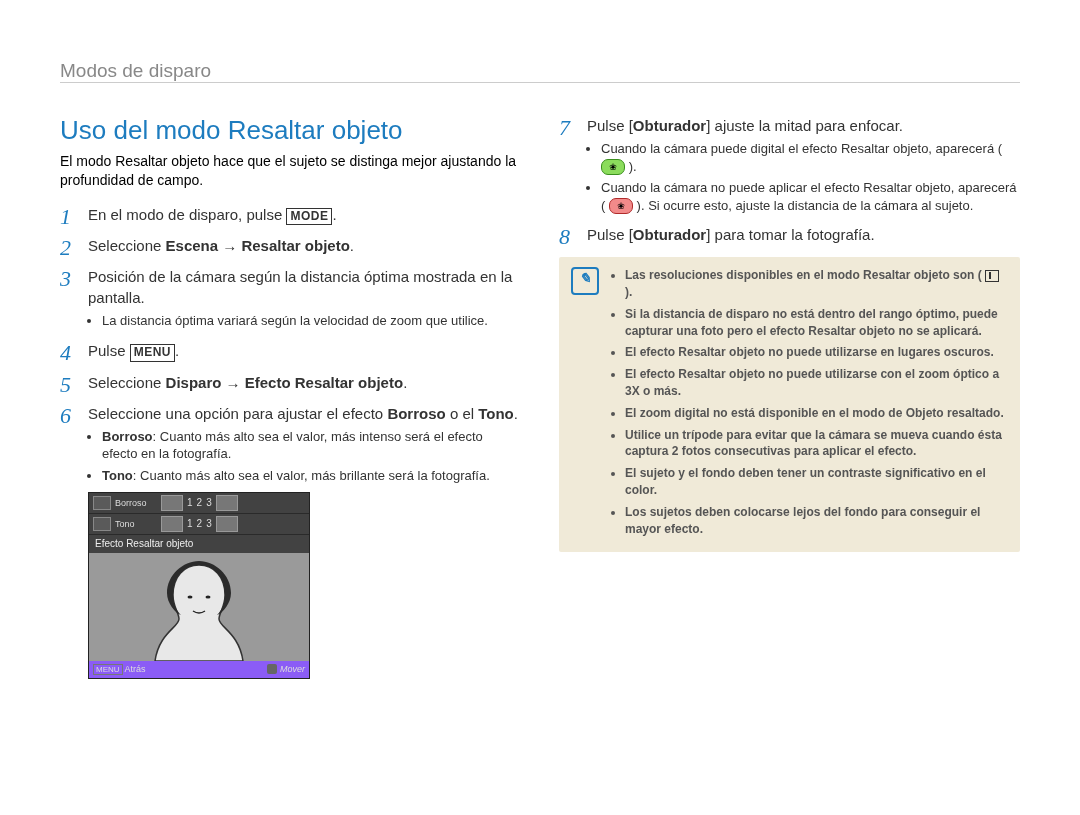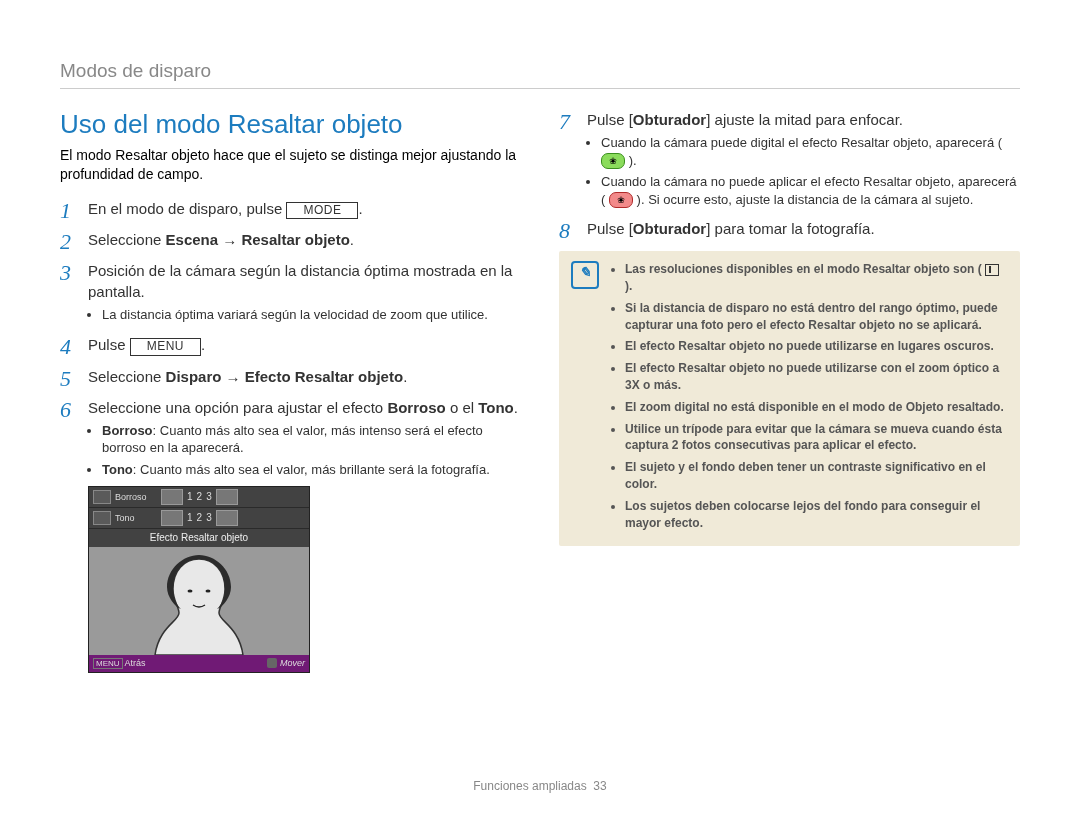--- a/index.html
+++ b/index.html
@@ -19,22 +19,21 @@
     box-sizing: border-box;
     display: flex;
     flex-direction: column;
     height: 100%;
   }
   .section-header {
     font-size: 19px;
     font-weight: 300;
     color: #888;
     border-bottom: 1px solid #ccc;
-    padding-bottom: 6px;
-    margin-bottom: 20px;
+    margin-bottom: 32px;
   }
   .columns {
     display: flex;
     flex: 1;
     gap: 38px;
   }
   .col {
     flex: 1;
     min-width: 0;
   }
@@ -69,23 +68,23 @@
   }
   .step .body {
     display: inline;
   }
   .step .bold {
     font-weight: bold;
   }
   .button-label {
     display: inline-block;
     border: 1px solid #333;
-    padding: 0 16px;
+    padding: 0 3px;
     font-size: 12px;
-    font-weight: normal;
+    font-weight: bold;
     line-height: 1.3;
     vertical-align: baseline;
     letter-spacing: 0.5px;
   }
   .sub-bullets {
     margin: 4px 0 4px 0;
     padding-left: 14px;
     font-size: 13px;
     line-height: 1.35;
   }
@@ -121,31 +120,31 @@
     align-items: center;
     padding: 2px 4px;
     gap: 4px;
     border-bottom: 1px solid #2a2a2a;
   }
   .lcd-icon {
     width: 16px; height: 12px; background: #5a5a5a; border:1px solid #888;
   }
   .lcd-label { flex: 0 0 42px; font-size:9px; }
   .lcd-thumb { width: 20px; height: 14px; background:#777; border:1px solid #999;}
-  .lcd-title { padding: 2px 6px; font-size: 10px; color:#eee;text-align:center; }
+  .lcd-title { padding: 2px 6px; font-size: 10px; color:#eee; }
   .lcd-preview {
     height: 108px;
     background: #9a9a9a;
     position: relative;
     overflow: hidden;
   }
   .lcd-preview svg { display:block; width:100%; height:100%; }
   .lcd-footer {
     display:flex; justify-content: space-between; padding: 2px 4px; font-size:9px;
-    background:#701a75;
+    background:#8b5cf6;
   }
   .lcd-footer .menu-btn { border:1px solid #777; padding:0 2px; font-size:8px;}
   .lcd-footer .mover { display:flex; align-items:center; gap:3px;font-style:italic;}
   .mover-icon { width:10px;height:10px; background:#666; border-radius:2px;}
 
   .note-box {
     background: #f0ead8;
     display: flex;
     padding: 10px 12px;
     margin-top: 12px;
@@ -241,21 +240,21 @@
         </span>
       </div>
 
       <div class="step">
         <span class="num">6</span>
         <span class="body">
           <span>Seleccione una opción para ajustar el efecto </span><span class="bold">Borroso</span><span> o el </span><span class="bold">Tono</span><span>.</span>
         </span>
         <ul class="sub-bullets">
           <li>
-            <span class="bold">Borroso</span><span>: Cuanto más alto sea el valor, más intenso será el efecto borroso en la aparecerá.</span>
+            <span class="bold">Borroso</span><span>: Cuanto más alto sea el valor, más intenso será el efecto efecto en la fotografía.</span>
           </li>
           <li>
             <span class="bold">Tono</span><span>: Cuanto más alto sea el valor, más brillante será la fotografía.</span>
           </li>
         </ul>
 
         
         <div class="lcd">
           <div class="lcd-row">
             <span class="lcd-icon"></span>
@@ -342,16 +341,13 @@
           <li>El zoom digital no está disponible en el modo de Objeto resaltado.</li>
           <li>Utilice un trípode para evitar que la cámara se mueva cuando ésta captura 2 fotos consecutivas para aplicar el efecto.</li>
           <li>El sujeto y el fondo deben tener un contraste significativo en el color.</li>
           <li>Los sujetos deben colocarse lejos del fondo para conseguir el mayor efecto.</li>
         </ul>
       </div>
 
     </div>
   </div>
 
-  <div class="footer">
-    <span>Funciones ampliadas</span>&nbsp;&nbsp;<span>33</span>
-  </div>
 </div>
 
 </body></html>

